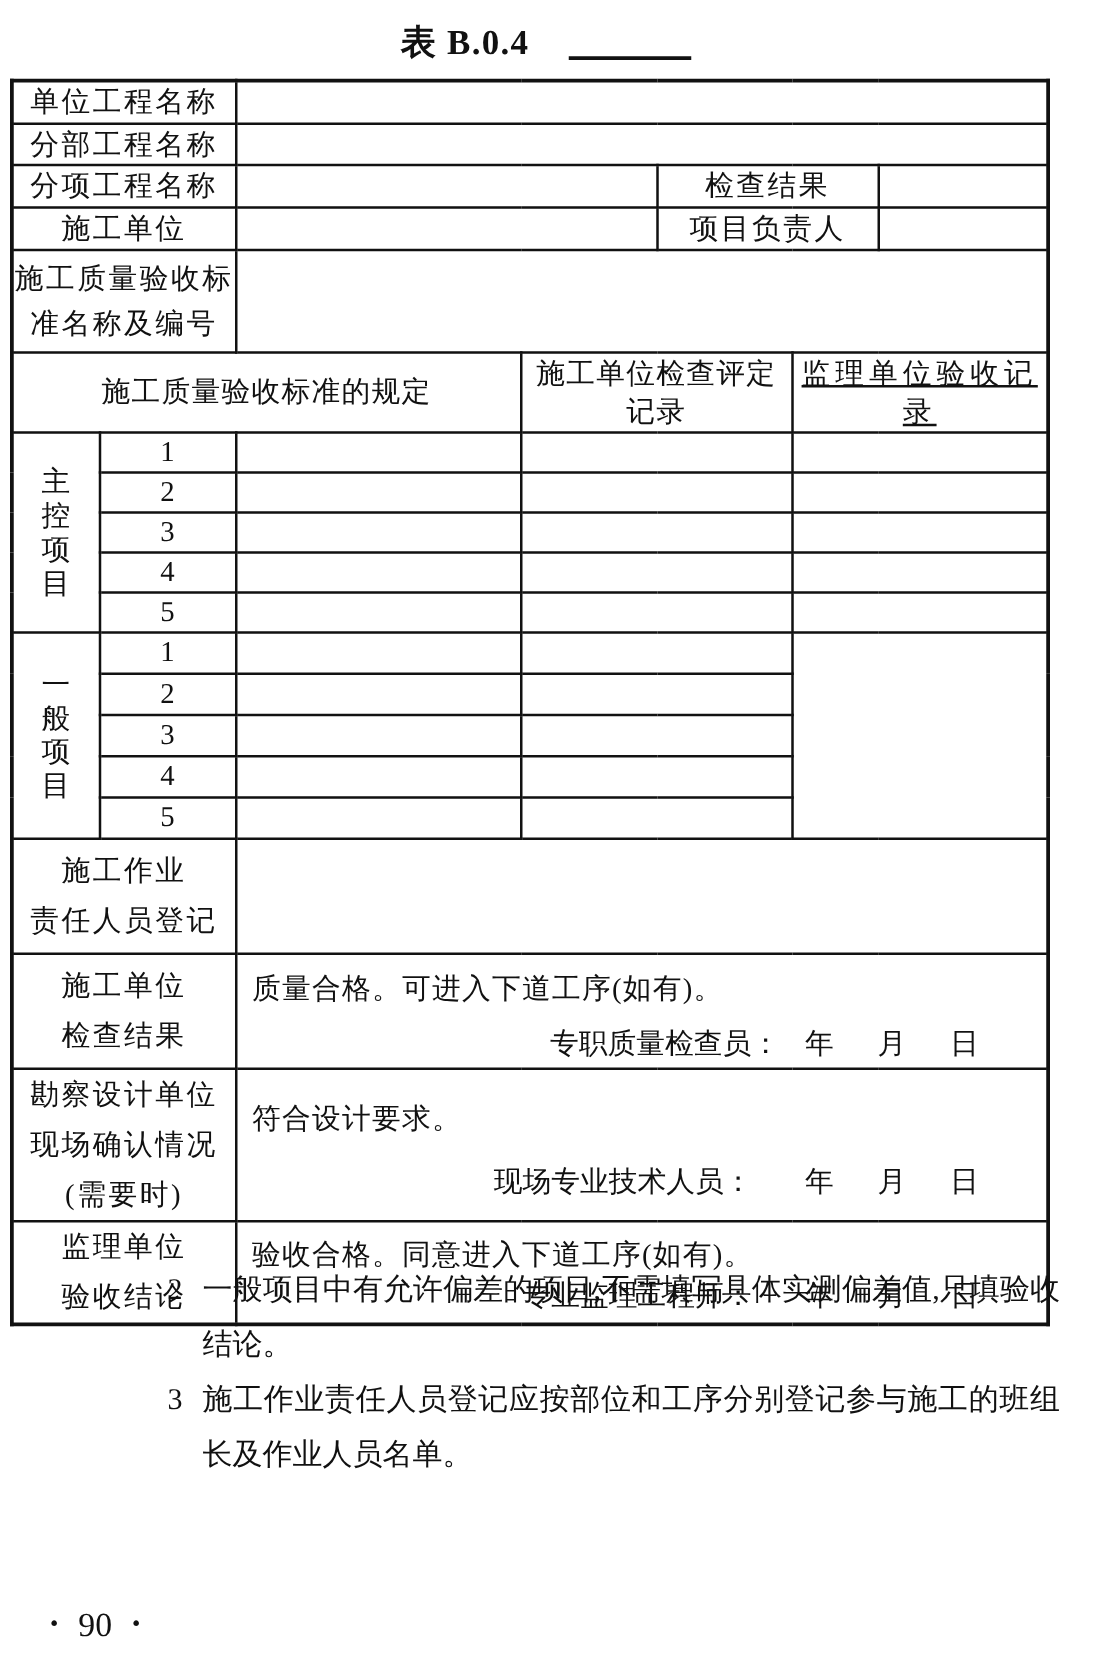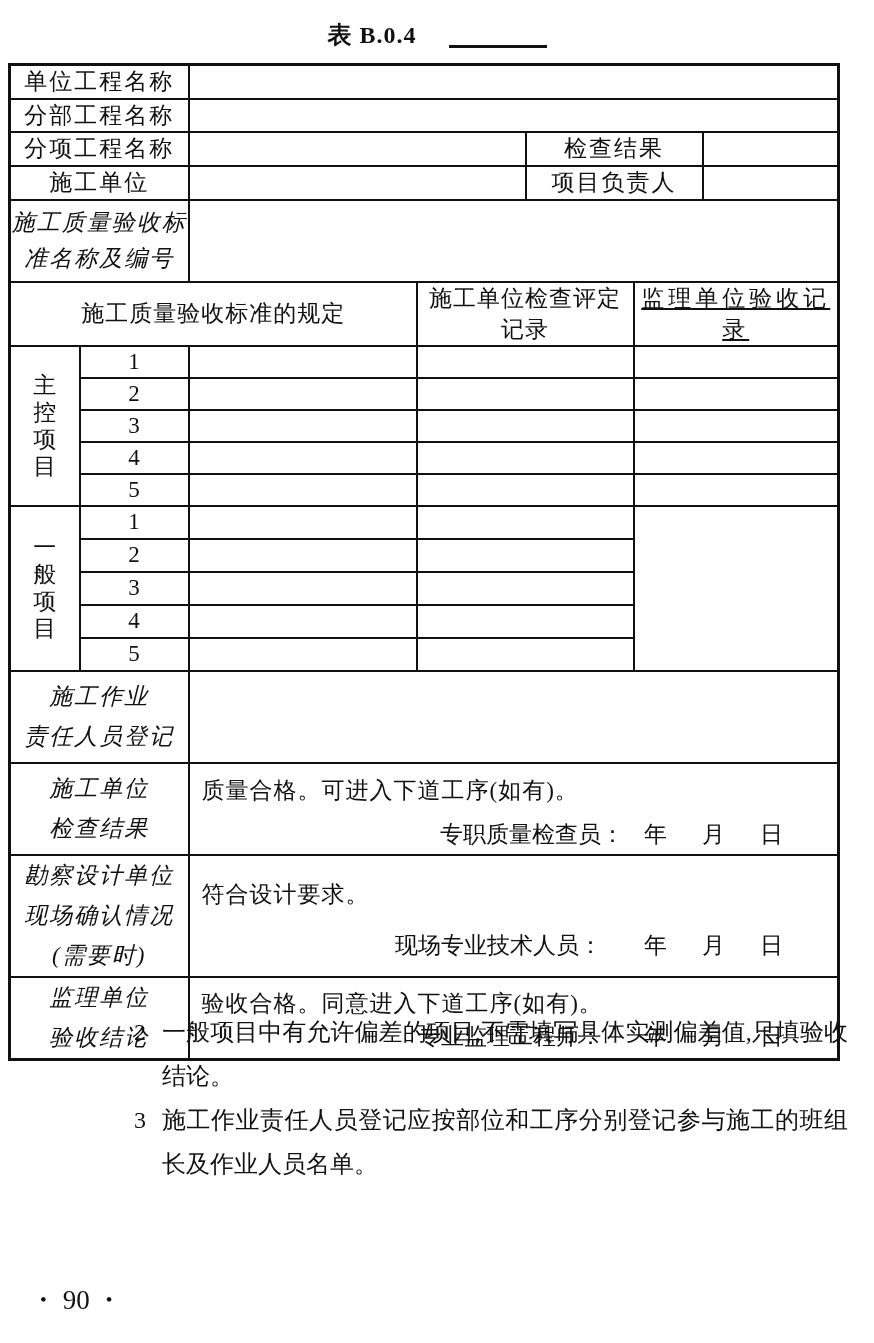--- a/index.html
+++ b/index.html
@@ -9,21 +9,21 @@
     background:#ffffff; color:#111;
     font-family:"Liberation Serif","DejaVu Serif",serif;
     position:relative; overflow:hidden;
   }
   .page { position:absolute; inset:0; }
 
   
   .title {
     position:absolute; top:20px; left:0; width:100%;
     display:flex; justify-content:center; align-items:flex-end;
-    font-weight:bold; font-size:24px; line-height:30px;
+    font-weight:bold; font-size:28px; line-height:30px;
   }
   .title .t-prefix { letter-spacing:1px; }
   .title .blank {
     width:98px; height:22px;
     border-bottom:3px solid #111;
     margin:0 0 2px 32px;
   }
   .title .t-suffix { letter-spacing:2px; }
 
   
@@ -39,26 +39,26 @@
     font-size:23px;
     text-align:center;
     vertical-align:middle;
     overflow:hidden;
   }
   tr.h34 { height:34px; } tr.h33 { height:33px; } tr.h82 { height:82px; }
   tr.h32 { height:32px; } tr.h92 { height:92px; } tr.h101 { height:101px; }
   tr.h77 { height:77px; }
 
   .lbl { letter-spacing:2px; white-space:pre-line; }
-  .lbl-ml { line-height:36px;font-style:italic; }
+  .lbl-ml { line-height:36px; }
   .vlabel { line-height:27px; font-size:22px; white-space:pre-line; }
   .num { font-size:22px; }
   .hdr { font-size:21px; letter-spacing:1px; font-weight:normal; }
   .hdr-super { letter-spacing:4px;text-decoration:underline; }
-  .bottom-label { line-height:40px;font-style:italic; }
+  .bottom-label { line-height:40px; }
 
   td.content-cell { vertical-align:top; text-align:left; }
   .content-text {
     padding:9px 6px 0 12px;
     line-height:30px; text-align:left; letter-spacing:1px;
   }
   .content-text.pt5 { padding-top:6px; }
   .sig-row {
     display:flex; justify-content:flex-end; align-items:baseline;
     gap:42px; padding-right:48px; line-height:30px;

